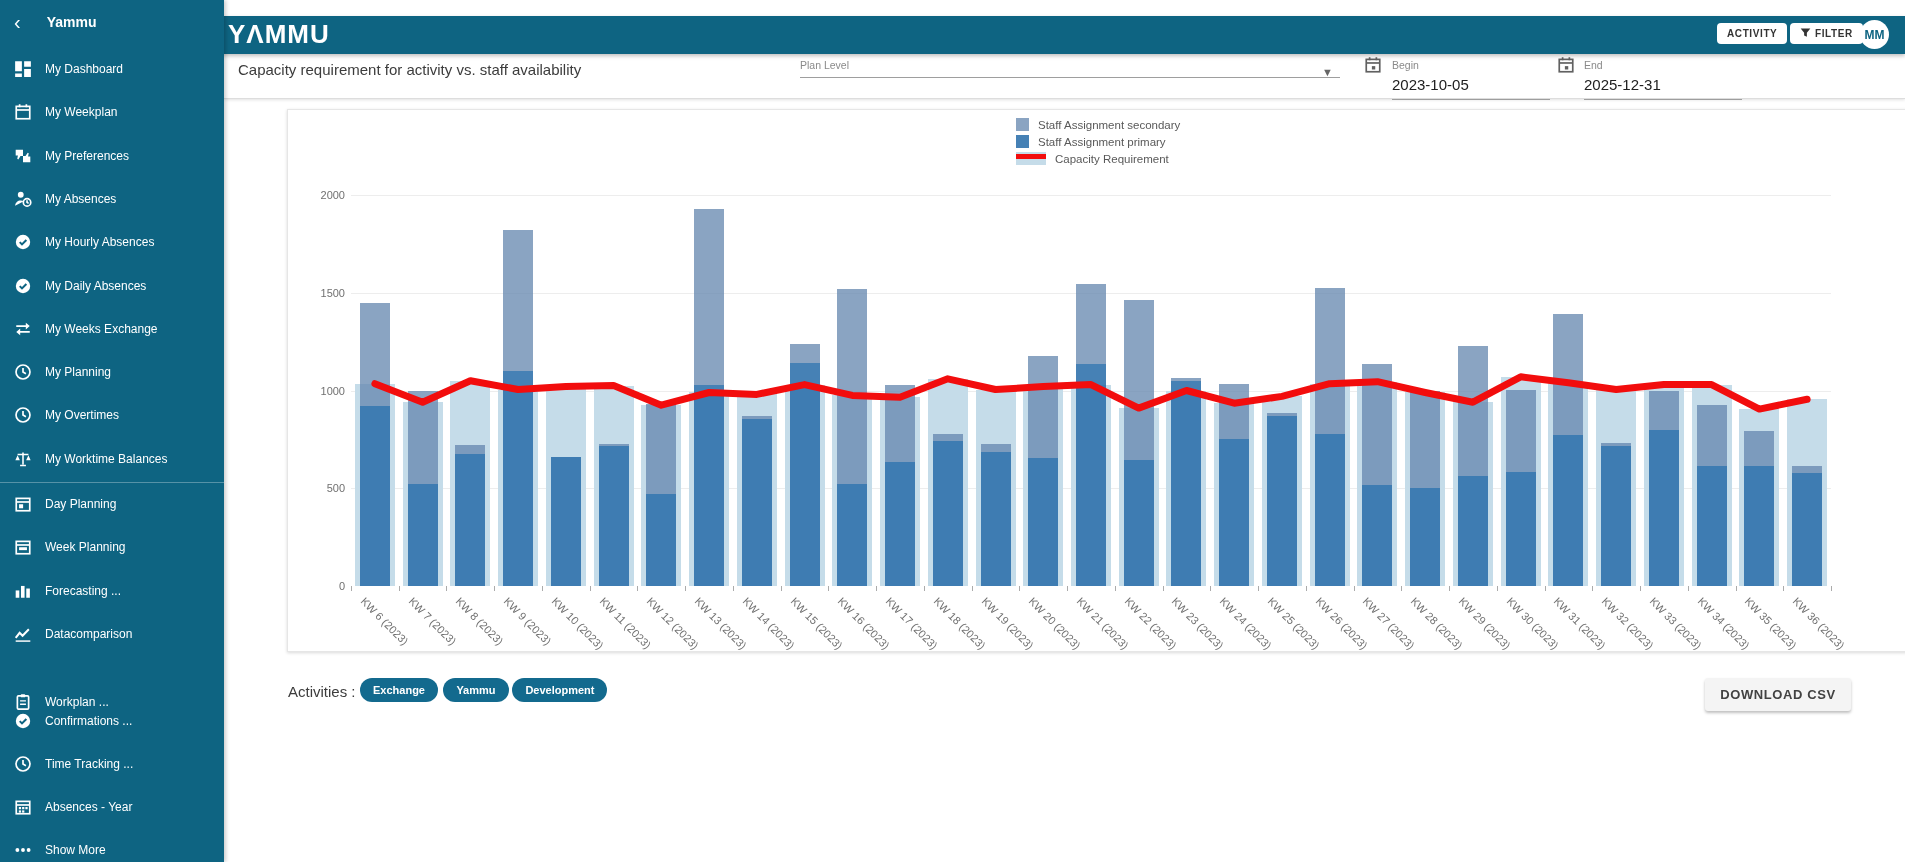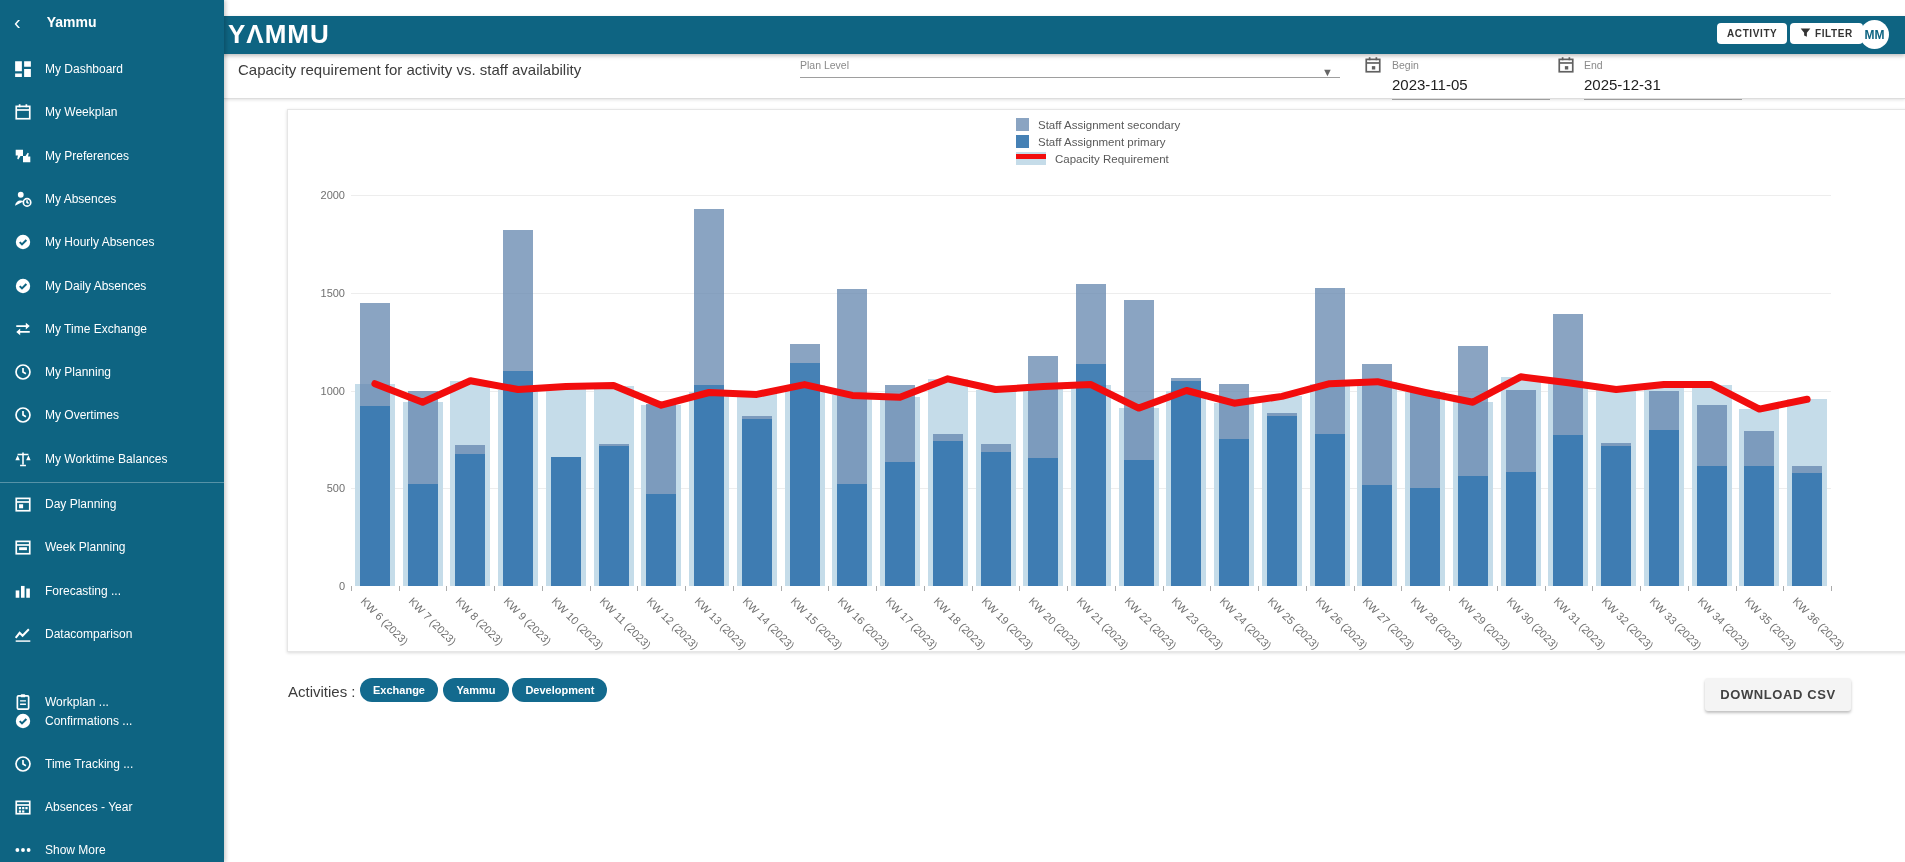--- a/index.html
+++ b/index.html
@@ -133,21 +133,21 @@
             </svg>
           </span>
           <span class="lbl">My Daily Absences</span>
         </div>
         <div class="sb-item" style="top: 308.8px;">
           <span class="icon">
             <svg width="18" height="18" viewBox="0 0 16 16">
               <path d="M2 4.6h8.5V2.4L14 5.4l-3.5 3V6.2H2zM14 11.4H5.5v2.2L2 10.6l3.5-3v2.2H14z" fill="#fff"></path>
             </svg>
           </span>
-          <span class="lbl">My Time Exchange</span>
+          <span class="lbl">My Weeks Exchange</span>
         </div>
         <div class="sb-item" style="top: 352.1px;">
           <span class="icon">
             <svg width="18" height="18" viewBox="0 0 16 16">
               <circle cx="8" cy="8" r="6.2" stroke="#fff" fill="none" stroke-width="1.5"></circle>
               <path d="M8 4.4V8l2.6 1.6" stroke="#fff" fill="none" stroke-width="1.5"></path>
             </svg>
           </span>
           <span class="lbl">My Planning</span>
         </div>
@@ -276,21 +276,21 @@
     <span class="cal-icon" style="left:1140px;">
       <svg width="18" height="18" viewBox="0 0 16 16">
           <rect x="2" y="3" width="12" height="11" fill="none" stroke="#616161" stroke-width="1.5"></rect>
           <path d="M2 6.2h12" stroke="#616161" stroke-width="1.5"></path>
           <rect x="7" y="9" width="3" height="3" fill="#616161"></rect>
           <path d="M5 1.2v2.5M11 1.2v2.5" stroke="#616161" stroke-width="1.5"></path>
         </svg>
     </span>
     <div class="field" style="left:1168px;width:158px;">
       <div class="flabel">Begin</div>
-      <div class="fvalue">2023-11-05</div>
+      <div class="fvalue">2023-10-05</div>
       <div class="funder"></div>
     </div>
 
     <span class="cal-icon" style="left:1333px;">
       <svg width="18" height="18" viewBox="0 0 16 16">
           <rect x="2" y="3" width="12" height="11" fill="none" stroke="#616161" stroke-width="1.5"></rect>
           <path d="M2 6.2h12" stroke="#616161" stroke-width="1.5"></path>
           <rect x="7" y="9" width="3" height="3" fill="#616161"></rect>
           <path d="M5 1.2v2.5M11 1.2v2.5" stroke="#616161" stroke-width="1.5"></path>
         </svg>

